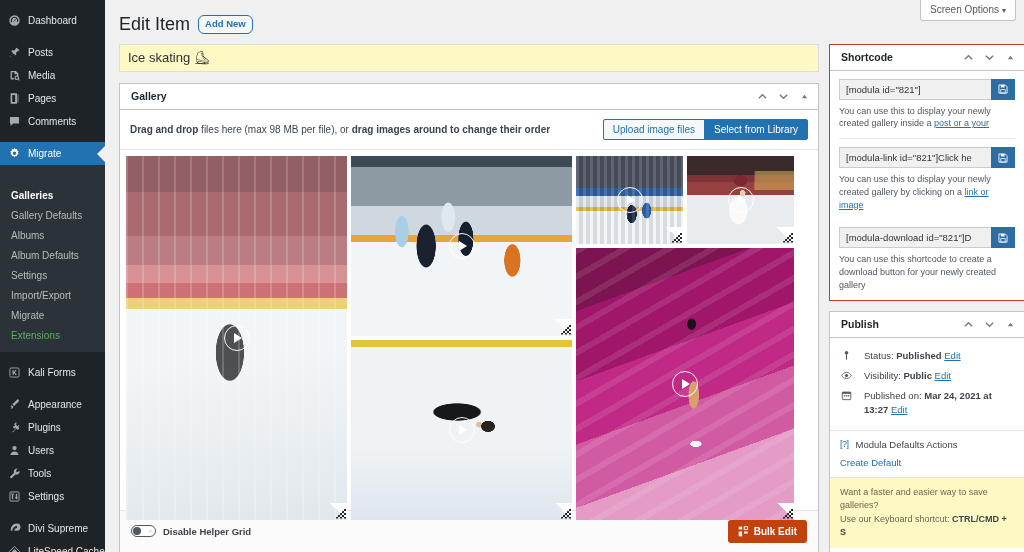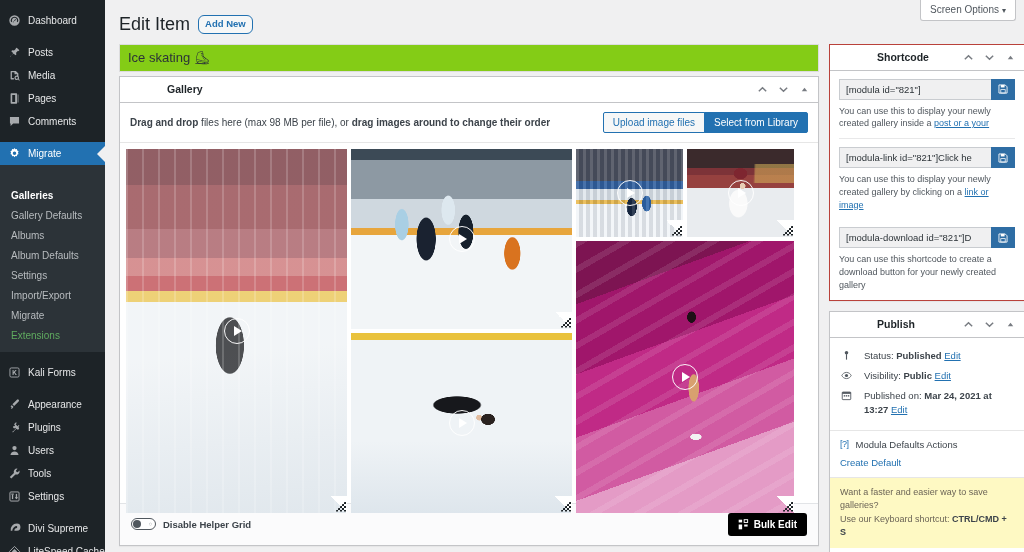--- a/index.html
+++ b/index.html
@@ -76,37 +76,37 @@
     border-radius: 6px; cursor: pointer; line-height: 1.3;
   }
 
   .columns { display: flex; gap: 0; padding: 0 8px 0 14px; }
   .col-main { width: 700px; min-width: 700px; }
   .col-side { width: 196px; min-width: 196px; margin-left: 10px; }
 
   
   .title-field {
     width: 700px; height: 28px;
-    border: 1px solid #dcdcde; background: #84cc16;
+    border: 1px solid #dcdcde; background: #fef9c3;
     font-size: 13px; padding: 0 8px; color: #2c3338;
-    display: flex; align-items: center; margin-bottom: 4px;
+    display: flex; align-items: center; margin-bottom: 11px;
     font-family: "Liberation Sans", sans-serif;
   }
 
   
   .postbox {
     background: #fff; border: 1px solid #c3c4c7;
     margin-bottom: 10px; box-shadow: 0 1px 1px rgba(0,0,0,.04);
   }
   .postbox-header {
     display: flex; align-items: center; justify-content: space-between;
     border-bottom: 1px solid #c3c4c7; padding: 6px 8px 6px 11px;
     min-height: 26px;
   }
-  .postbox-title { font-size: 10.5px; font-weight: bold; color: #1d2327; margin-left: 36px; }
+  .postbox-title { font-size: 10.5px; font-weight: bold; color: #1d2327; }
   .pb-actions { display: flex; align-items: center; gap: 10px; color: #787c82; }
   .pb-ico { cursor: pointer; display: flex; width: 11px; height: 11px; align-items: center; justify-content: center; }
   .pb-ico svg { width: 11px; height: 11px; fill: none; stroke: #787c82; stroke-width: 1.6; }
   .pb-ico.tri svg { fill: #787c82; stroke: none; }
 
   
   .gal-toolbar {
     display: flex; align-items: center; justify-content: space-between;
     padding: 9px 10px; font-size: 10px; color: #3c434a;
     border-bottom: 1px solid #e6e6e6;
@@ -266,21 +266,21 @@
   .toggle {
     width: 25px; height: 12px; border-radius: 7px;
     border: 1.3px solid #50575e; background: #fff;
     display: flex; align-items: center; padding: 0 1px;
     position: relative;
   }
   .toggle .knob { width: 8px; height: 8px; border-radius: 50%; background: #50575e; }
   .toggle .off { position: absolute; right: 3px; font-size: 6px; color: #8c9196; }
   .toggle-label { font-size: 9.5px; font-weight: bold; color: #3c434a; }
   .btn-bulk {
-    background: #000000; color: #fff; border: none;
+    background: #c2410c; color: #fff; border: none;
     font-size: 10px; font-weight: bold; padding: 6px 10px;
     border-radius: 3px; cursor: pointer;
     display: flex; align-items: center; gap: 5px;
   }
   .btn-bulk svg { width: 11px; height: 11px; fill: #fff; }
 
   
   .postbox.shortcode-box { border: 1px solid #b9413a; }
   .sc-item { padding: 8px 9px 0 9px; }
   .sc-row { display: flex; align-items: stretch; }

